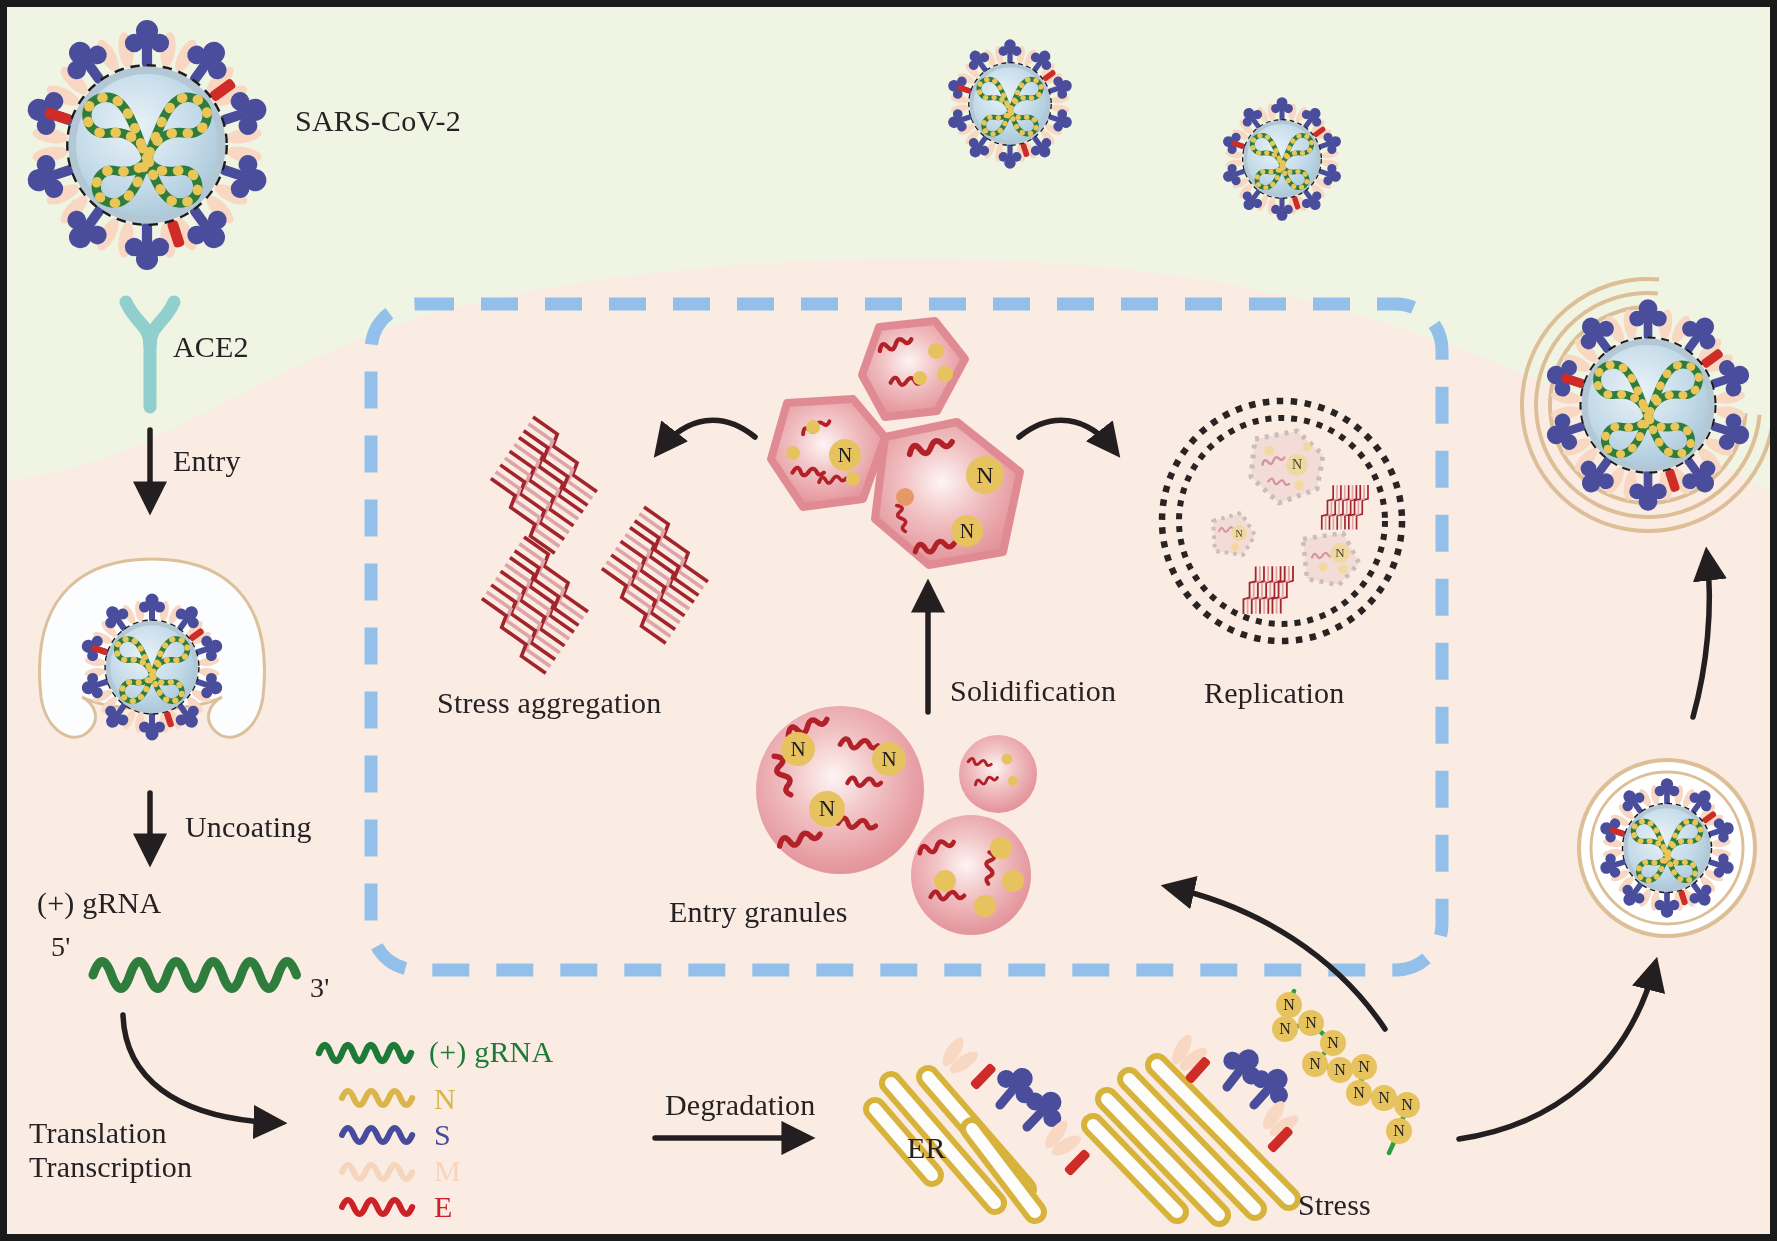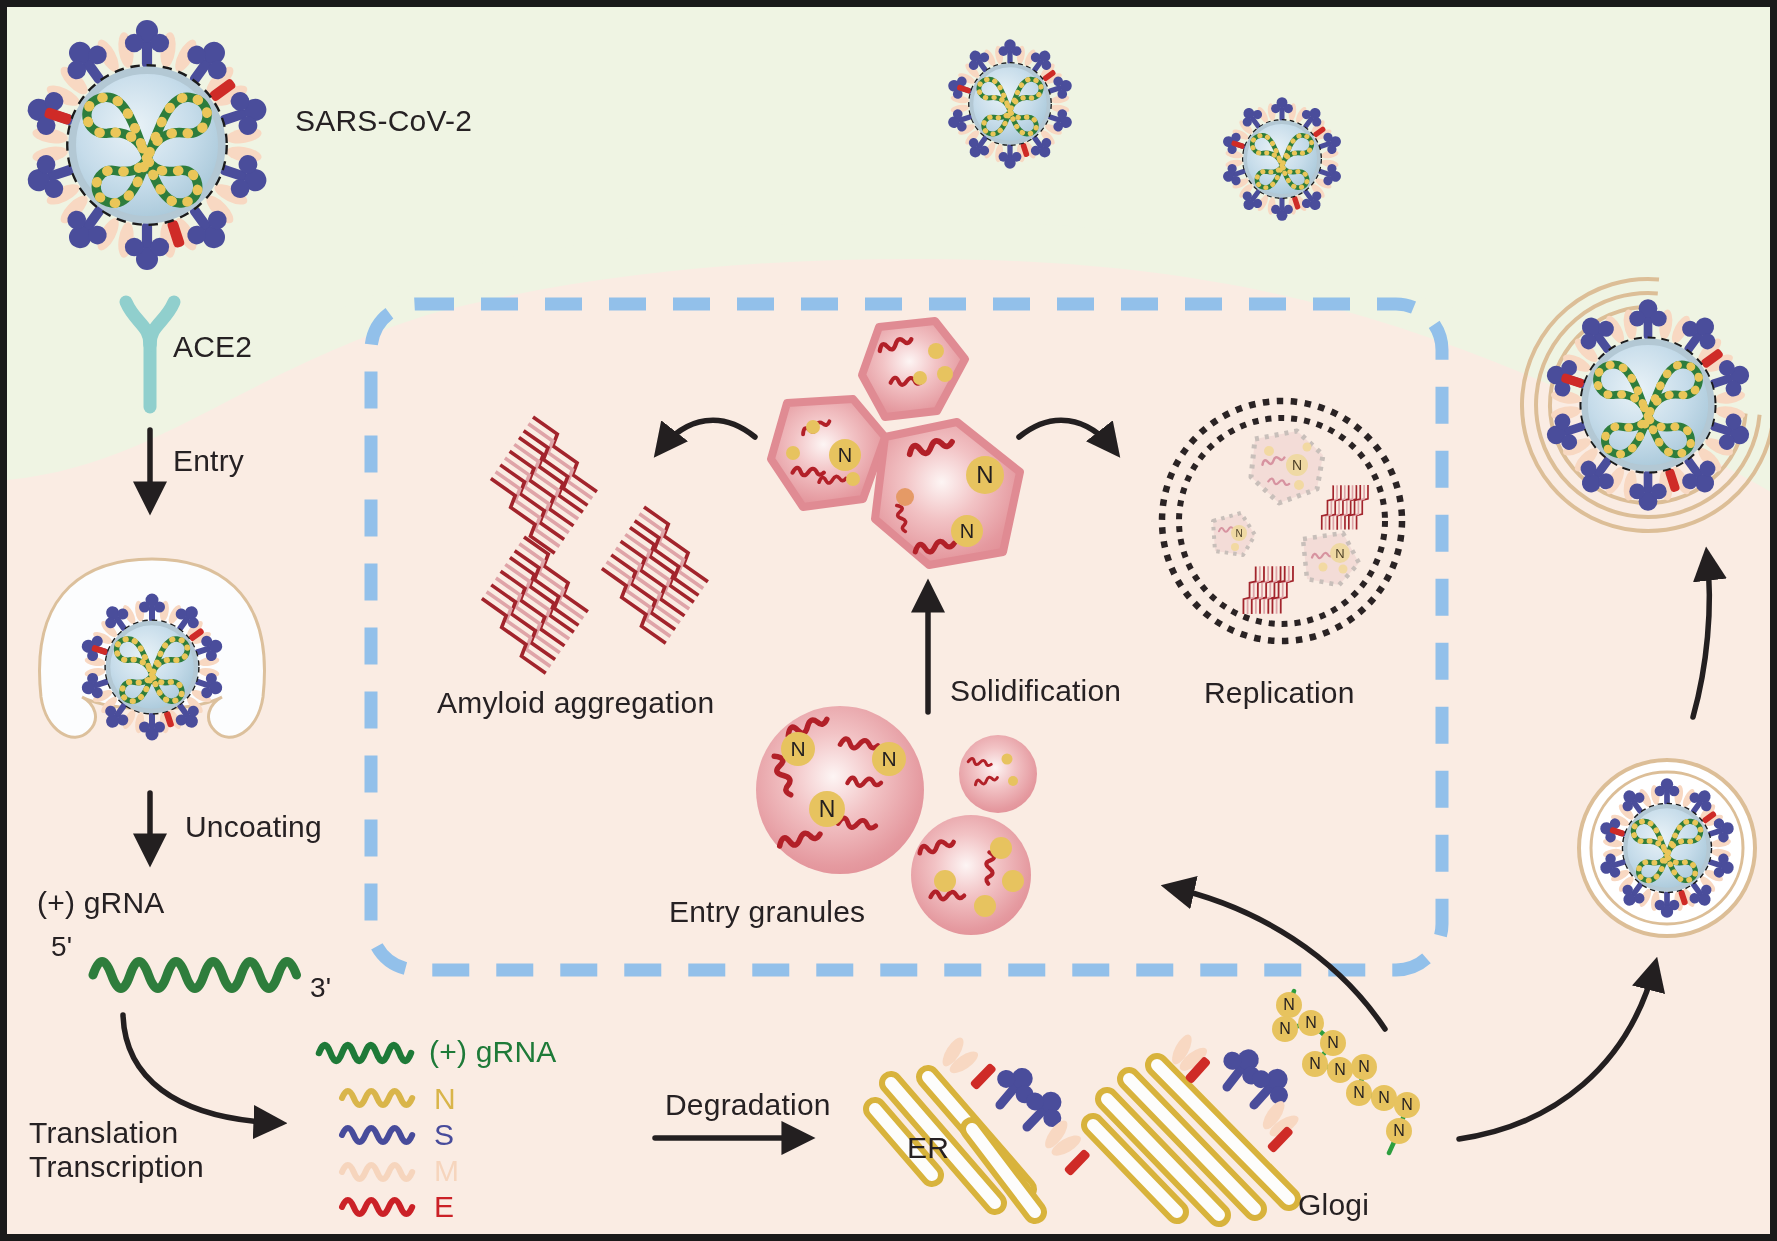--- a/index.html
+++ b/index.html
@@ -2,21 +2,21 @@
 <html style="--c-outside-cell: #eff4e3; --c-cytoplasm: #faece3; --c-membrane-band: #ffffff; --c-dashed-box-blue: #92c0ea; --c-spike-s-blue: #4a4d9b; --c-protein-m-pink: #f8d8c2; --c-protein-e-red: #cf2b27; --c-rna-green: #2e7d3c; --c-n-bead-yellow: #e7c35f; --c-granule-pink: #e08b93; --c-squiggle-red: #b22028; --c-amyloid-dark: #a2242c; --c-amyloid-light: #dfa4a8; --c-ace2-teal: #90cfcd; --c-er-golgi-gold: #d8b33c; --c-vesicle-tan: #dcbe97; --c-arrow-black: #231f20;"><head>
 <meta charset="utf-8">
 <style>
   html,body{margin:0;padding:0;background:#ffffff;}
   .stage{
     position:relative;width:1777px;height:1241px;box-sizing:border-box;
     border:7px solid #1a1a1a;overflow:hidden;
     font-family:"Liberation Sans", sans-serif;background:var(--c-outside,#eff4e3);
   }
   .bg{position:absolute;left:0;top:0;}
-  .overlay{position:absolute;inset:0;}
+  .overlay{position:absolute;inset:0;font-family:Liberation Serif, serif;}
   .lbl{
     position:absolute;color:#262123;font-size:30px;line-height:1.08;
     white-space:nowrap;letter-spacing:0.2px;
   }
   .lbl.small{font-size:28px;}
   .nb{
     position:absolute;border-radius:50%;background:#e7c35f;color:#231f20;
     display:flex;align-items:center;justify-content:center;
   }
   .nb.faded{background:#efd9a3;color:#4d4027;}
@@ -305,22 +305,22 @@
     <div class="lbl" style="left:166px;top:324px">ACE2</div>
     <div class="lbl" style="left:166px;top:438px">Entry</div>
     <div class="lbl" style="left:178px;top:804px">Uncoating</div>
     <div class="lbl" style="left:30px;top:880px">(+) gRNA</div>
     <div class="lbl small" style="left:44px;top:925px">5'</div>
     <div class="lbl small" style="left:303px;top:966px">3'</div>
     <div class="lbl" style="left:22px;top:1110px">Translation</div>
     <div class="lbl" style="left:22px;top:1144px">Transcription</div>
     <div class="lbl" style="left:658px;top:1082px">Degradation</div>
     <div class="lbl" style="left:900px;top:1125px">ER</div>
-    <div class="lbl" style="left:1291px;top:1182px">Glogi</div>
-    <div class="lbl" style="left:430px;top:680px">Amyloid aggregation</div>
+    <div class="lbl" style="left:1291px;top:1182px">Stress</div>
+    <div class="lbl" style="left:430px;top:680px">Stress aggregation</div>
     <div class="lbl" style="left:662px;top:889px">Entry granules</div>
     <div class="lbl" style="left:943px;top:668px">Solidification</div>
     <div class="lbl" style="left:1197px;top:670px">Replication</div>
 
     <div class="lbl" style="left: 422px; top: 1029px; color: rgb(30, 122, 56);">(+) gRNA</div>
     <div class="lbl" style="left: 427px; top: 1076px; color: rgb(217, 181, 74);">N</div>
     <div class="lbl" style="left: 427px; top: 1112px; color: rgb(71, 75, 155);">S</div>
     <div class="lbl" style="left: 427px; top: 1148px; color: rgb(246, 213, 189);">M</div>
     <div class="lbl" style="left: 427px; top: 1184px; color: rgb(203, 33, 39);">E</div>
 

